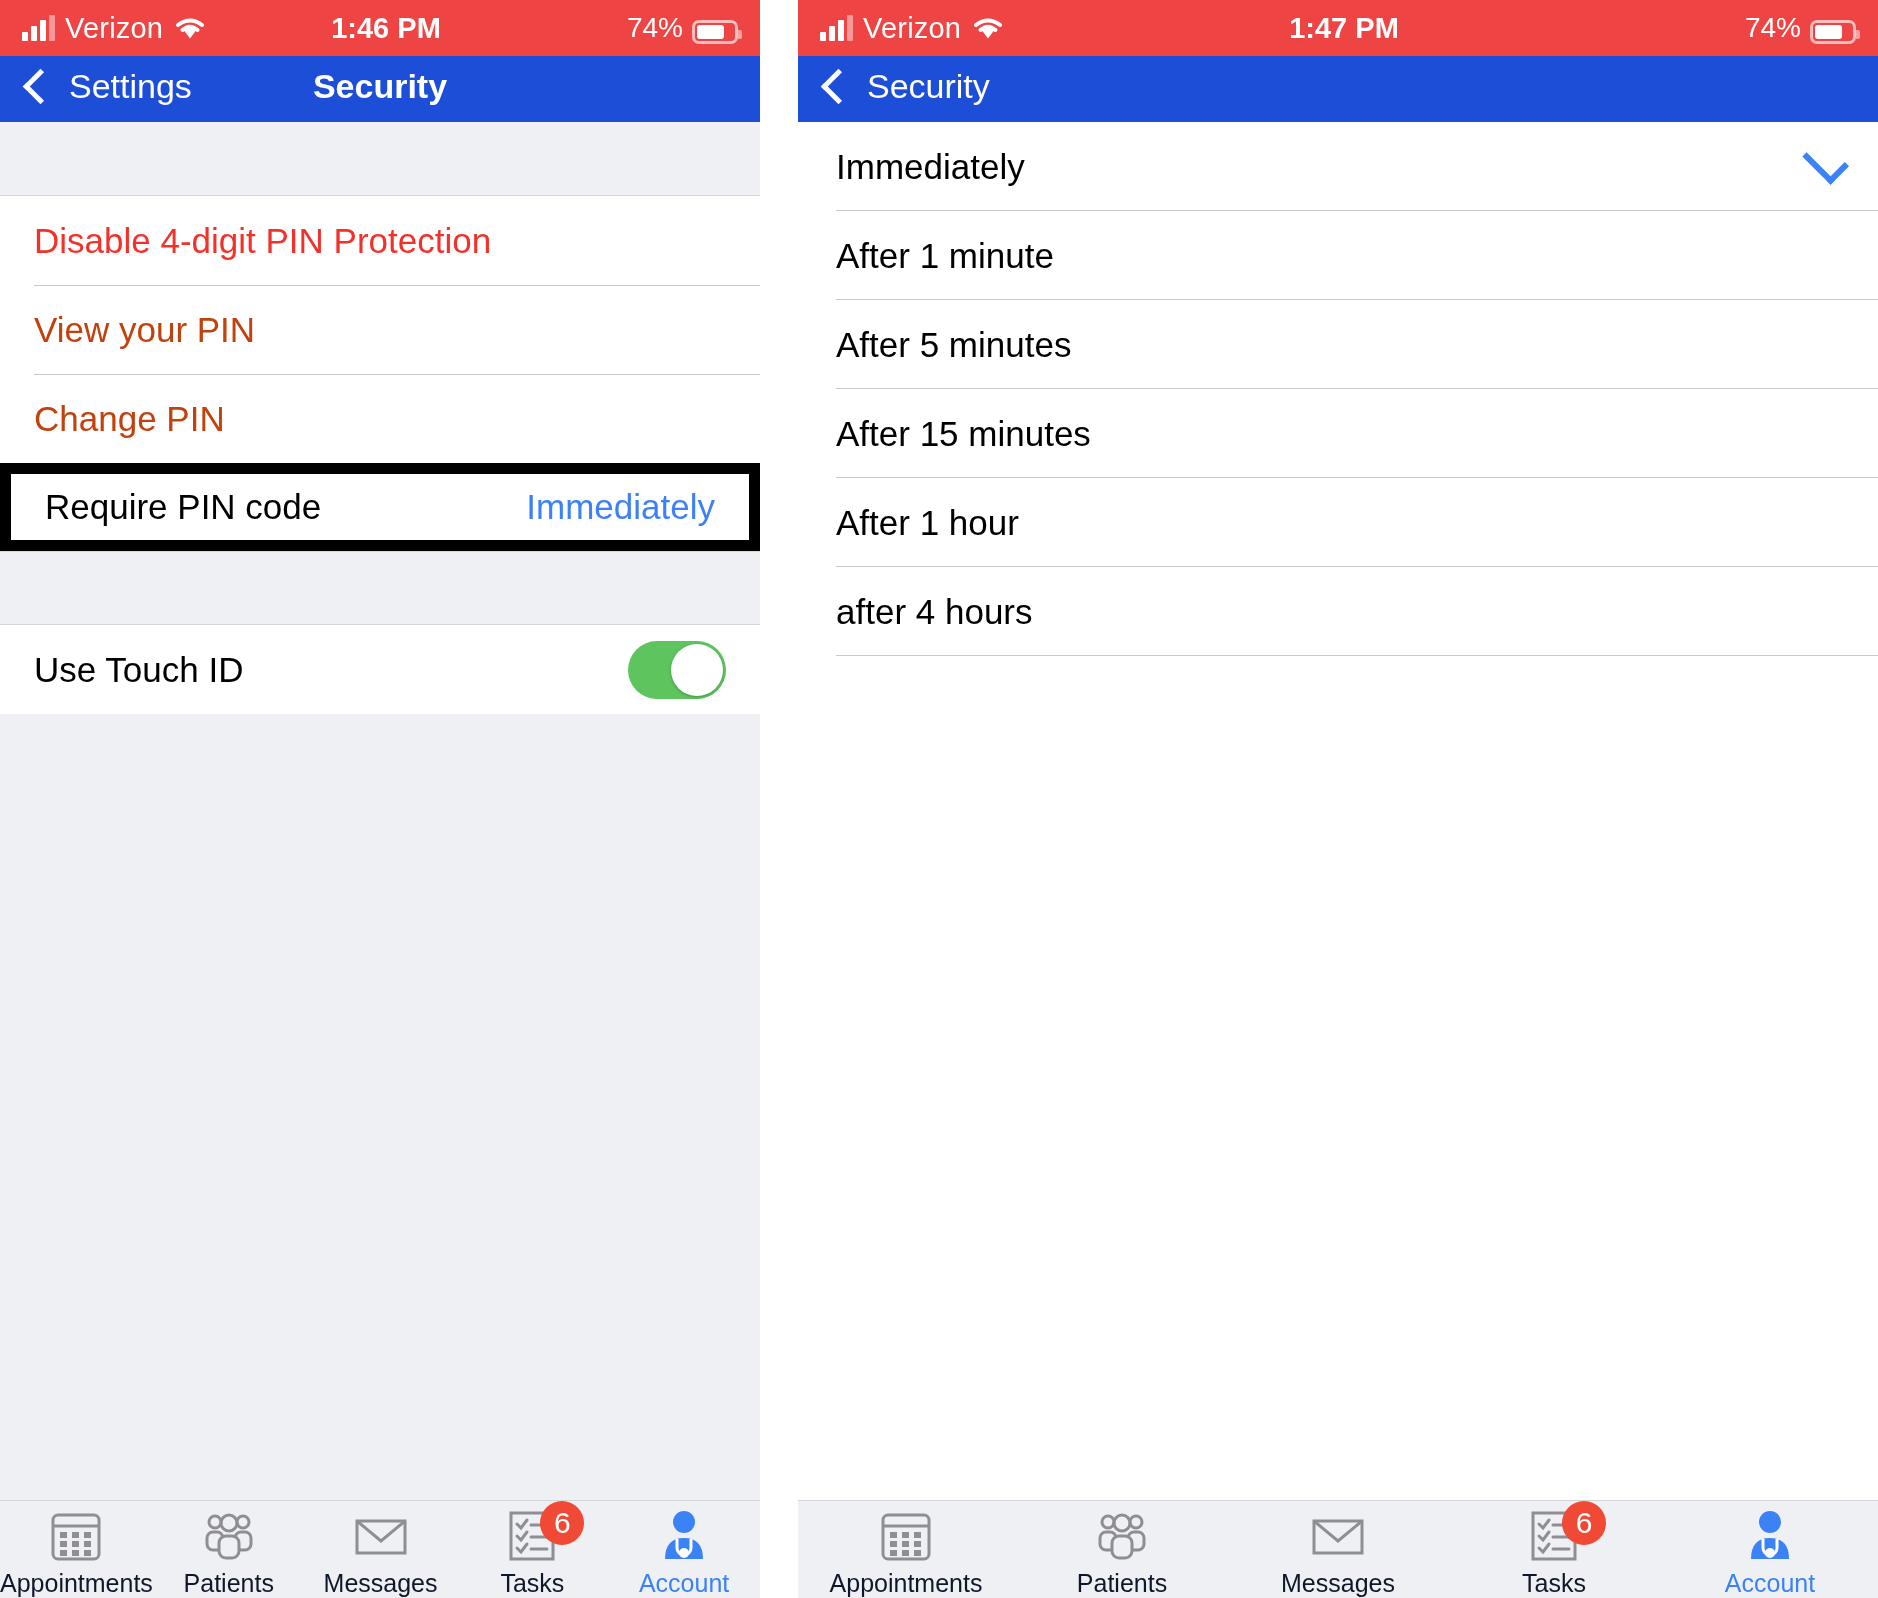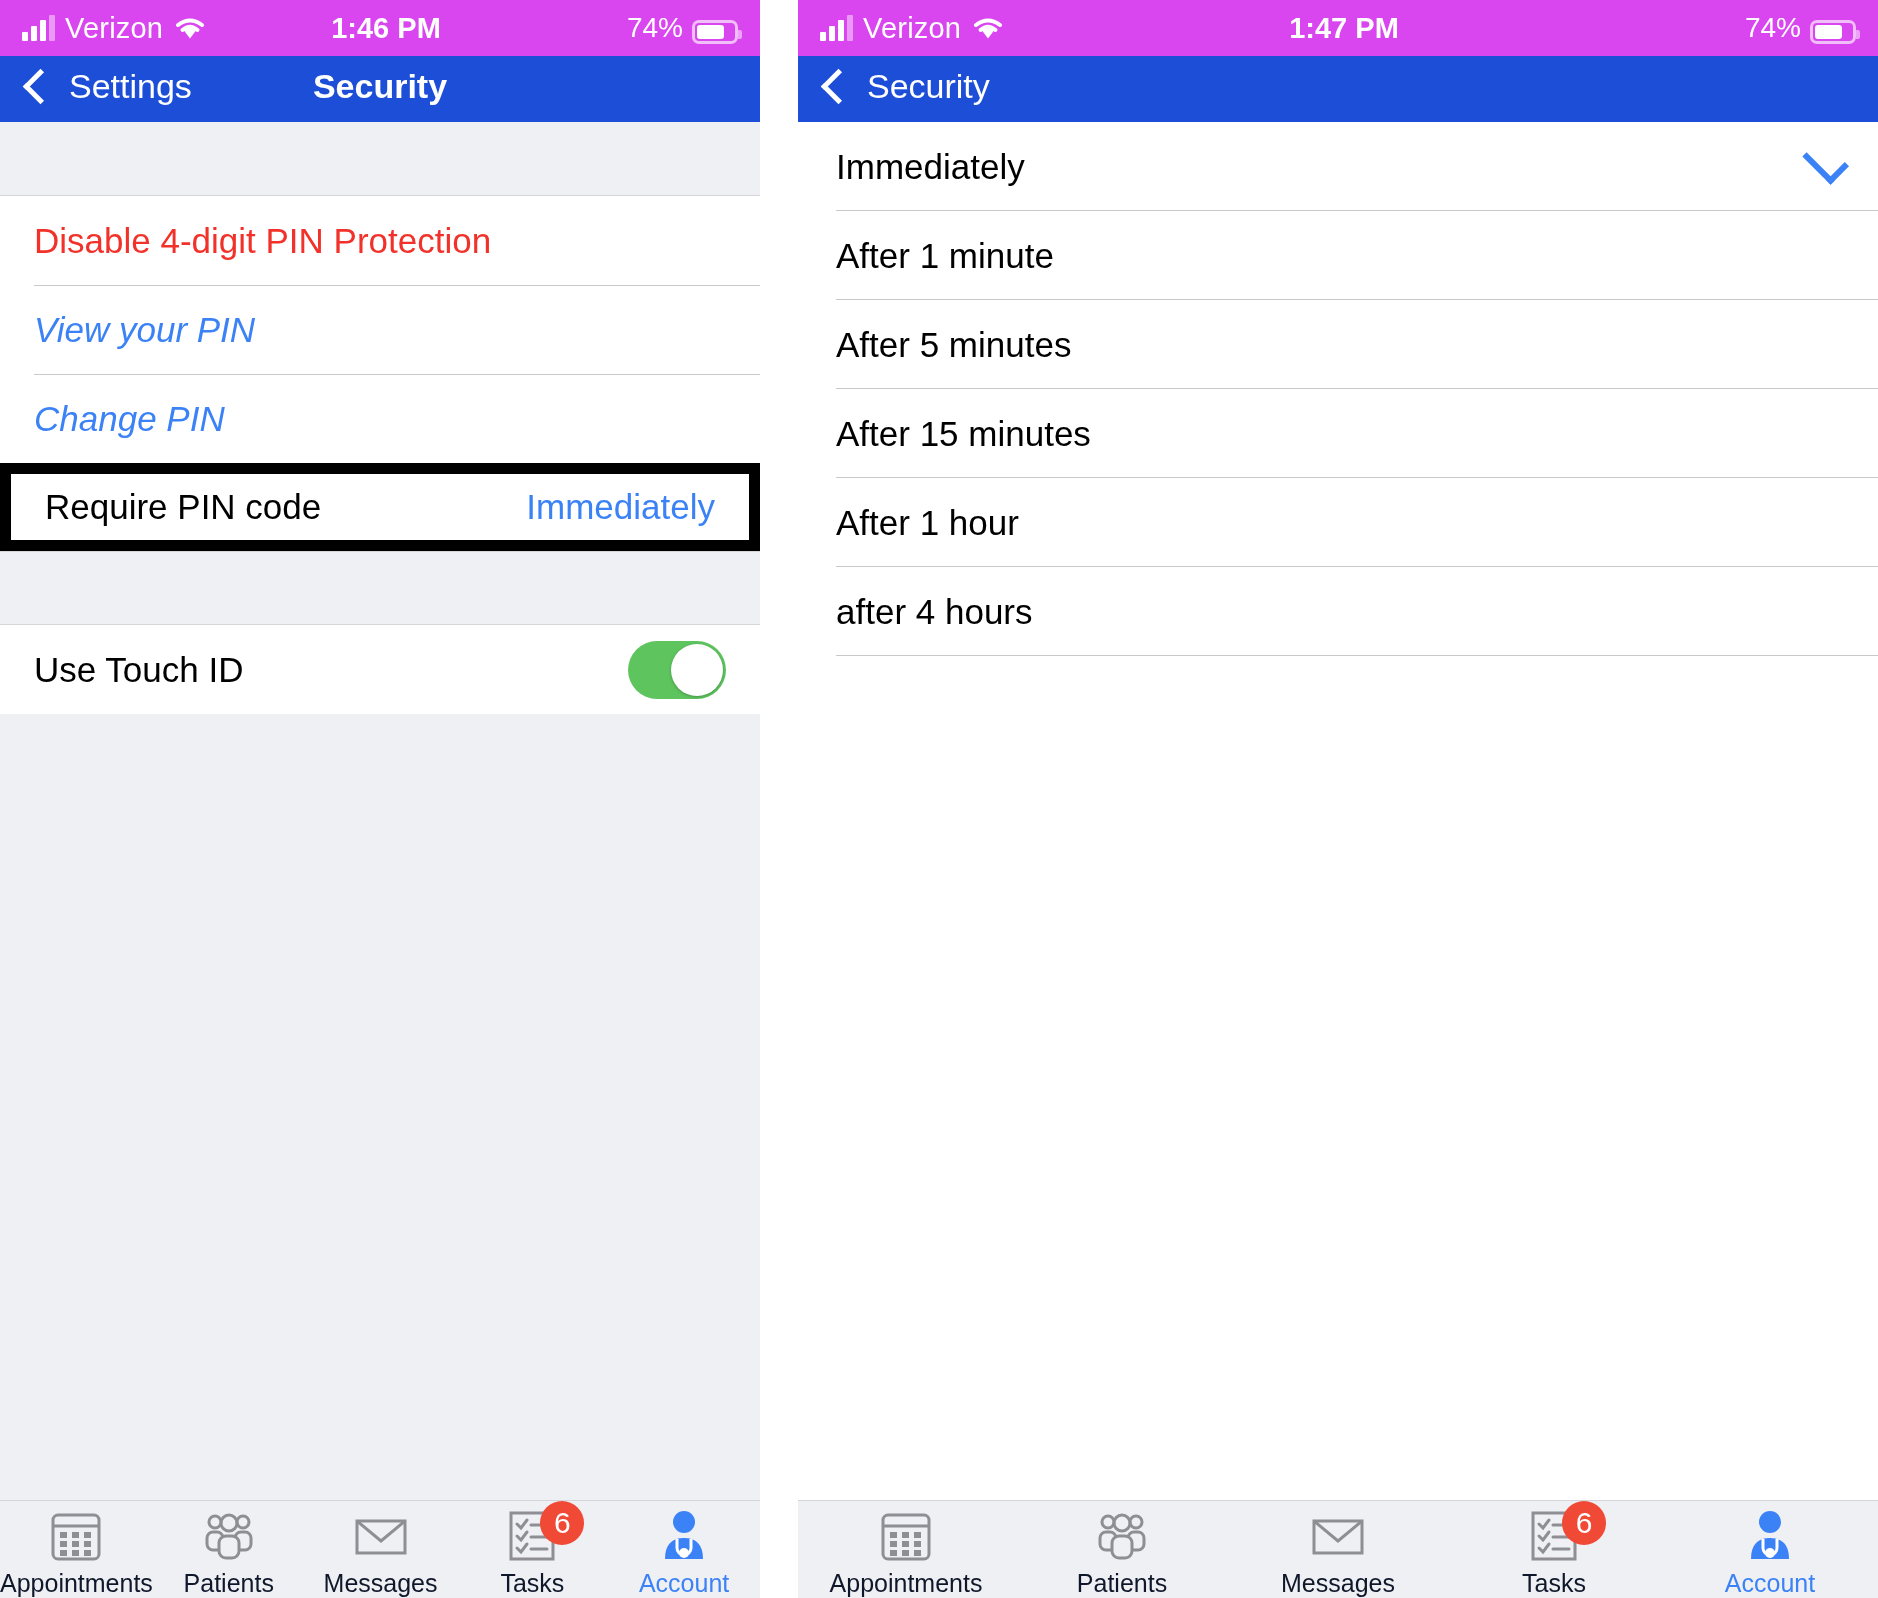--- a/index.html
+++ b/index.html
@@ -27,21 +27,21 @@
     display: flex;
     flex-direction: column;
   }
   .phone.left  { width: 760px; }
   .gutter      { width: 38px; height: 1598px; background: #ffffff; }
   .phone.right { width: 1080px; }
 
   
   .statusbar {
     height: 56px;
-    background: #d946ef;
+    background: #ef4444;
     color: #ffffff;
     display: flex;
     align-items: center;
     position: relative;
     flex: 0 0 auto;
     padding: 16px 22px;
     box-sizing: border-box;
   }
   .sb-left {
     display: flex;
@@ -175,21 +175,21 @@
     left: 34px; right: 0; top: 0;
     height: 1px;
     background: #c9c9cd;
   }
   .row-label {
     font-size: 35px;
     color: #000000;
     font-weight: 400;
   }
   .row-label.destructive { color: #f2322a; }
-  .row-label.link        { color: #3b82f6; font-style: italic; }
+  .row-label.link        { color: #c2410c; }
   .row-value {
     margin-left: auto;
     font-size: 35px;
     color: #3b82f6;
   }
 
   
   .highlight-wrap {
     border: 11px solid #000000;
     box-sizing: border-box;

